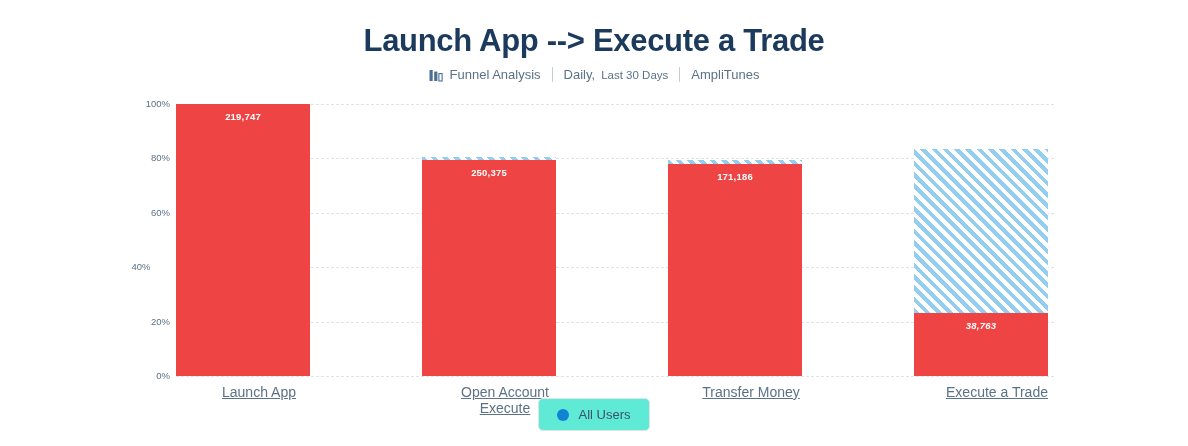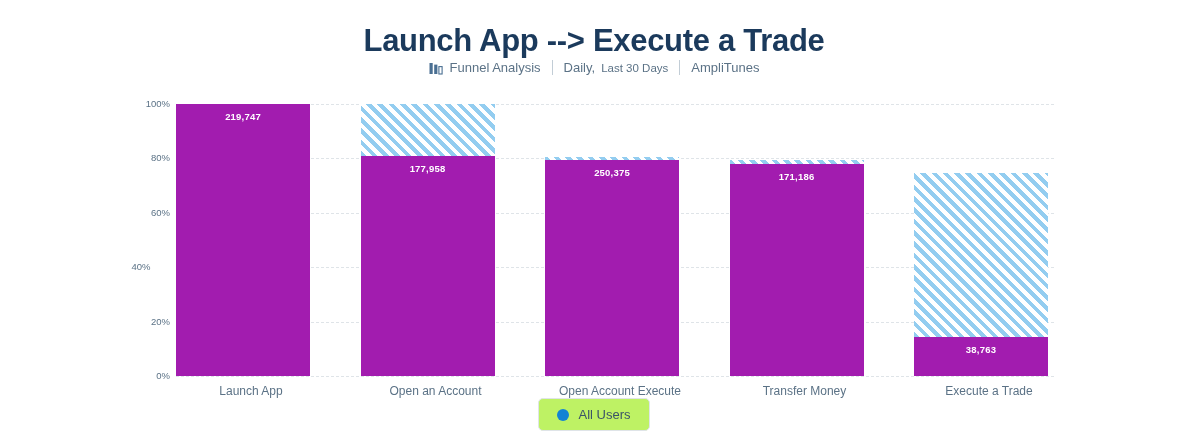--- a/index.html
+++ b/index.html
@@ -32,20 +32,21 @@
   }
   .chart-title {
     font-size: 31px;
     font-weight: bold;
     color: #1b3a5c;
     letter-spacing: -0.3px;
     line-height: 38px;
     margin: 0;
   }
   .subtitle-row {
+    margin-top: 7px;
     display: flex;
     align-items: center;
     justify-content: center;
     gap: 0px;
     font-size: 13px;
     color: #5b7286;
   }
   .sub-seg {
     display: flex;
     align-items: center;
@@ -120,61 +121,62 @@
     background-color: #ffffff;
     background-image: repeating-linear-gradient(
       45deg,
       #93cdf0 0px, #93cdf0 4px,
       #ffffff 4px, #ffffff 8px
     );
     box-sizing: border-box;
   }
   .bar-solid {
     width: 100%;
-    background: #a21caf;
+    background: #ef4444;
     position: relative;
     box-sizing: border-box;
   }
   .bar-value {
     position: absolute;
     top: 7px;
     left: 0;
     width: 100%;
     text-align: center;
     font-size: 9.5px;
     font-weight: bold;
     color: #ffffff;
     letter-spacing: 0.2px;
   }
   .cat-label {
     position: absolute;
     top: 280px;
-    left: 8px;
+    left: 16px;
     width: 134px;
     text-align: center;
-    font-size: 12px;
-    color: #5b7286;
+    font-size: 14px;
+    color: #5b7286;
+    text-decoration: underline;
   }
 
   
   .legend {
     position: absolute;
     left: 0;
     top: 398px;
     width: 1188px;
     display: flex;
     justify-content: center;
   }
   .legend-pill {
     display: flex;
     align-items: center;
     gap: 9px;
     border: 1px solid #dfe4e8;
     border-radius: 5px;
-    background: #bef264;
+    background: #5eead4;
     padding: 8px 18px;
   }
   .legend-dot {
     width: 12px;
     height: 12px;
     border-radius: 50%;
     background: #1283d4;
     flex: none;
   }
   .legend-label {
@@ -236,49 +238,40 @@
         <div class="bar-slot">
           <div class="bar-stack">
             <div class="bar-solid" style="height: 272px;">
               <span class="bar-value">219,747</span>
             </div>
           </div>
           <div class="cat-label">Launch App</div>
         </div>
         <div class="bar-slot">
           <div class="bar-stack">
-            <div class="bar-hatch" style="height: 51.68px;"></div>
-            <div class="bar-solid" style="height: 220.32px;">
-              <span class="bar-value">177,958</span>
-            </div>
-          </div>
-          <div class="cat-label">Open an Account</div>
-        </div>
-        <div class="bar-slot">
-          <div class="bar-stack">
             <div class="bar-hatch" style="height: 2.448px;"></div>
             <div class="bar-solid" style="height: 216.512px;">
               <span class="bar-value">250,375</span>
             </div>
           </div>
           <div class="cat-label">Open Account Execute</div>
         </div>
         <div class="bar-slot">
           <div class="bar-stack">
             <div class="bar-hatch" style="height: 4.352px;"></div>
             <div class="bar-solid" style="height: 211.888px;">
               <span class="bar-value">171,186</span>
             </div>
           </div>
           <div class="cat-label">Transfer Money</div>
         </div>
         <div class="bar-slot">
           <div class="bar-stack">
             <div class="bar-hatch" style="height: 164.016px;"></div>
-            <div class="bar-solid" style="height: 39px;">
+            <div class="bar-solid" style="height: 63px; font-style: italic;">
               <span class="bar-value">38,763</span>
             </div>
           </div>
           <div class="cat-label">Execute a Trade</div>
         </div>
       </div>
   </div>
 
   <div class="legend">
     <div class="legend-pill">

